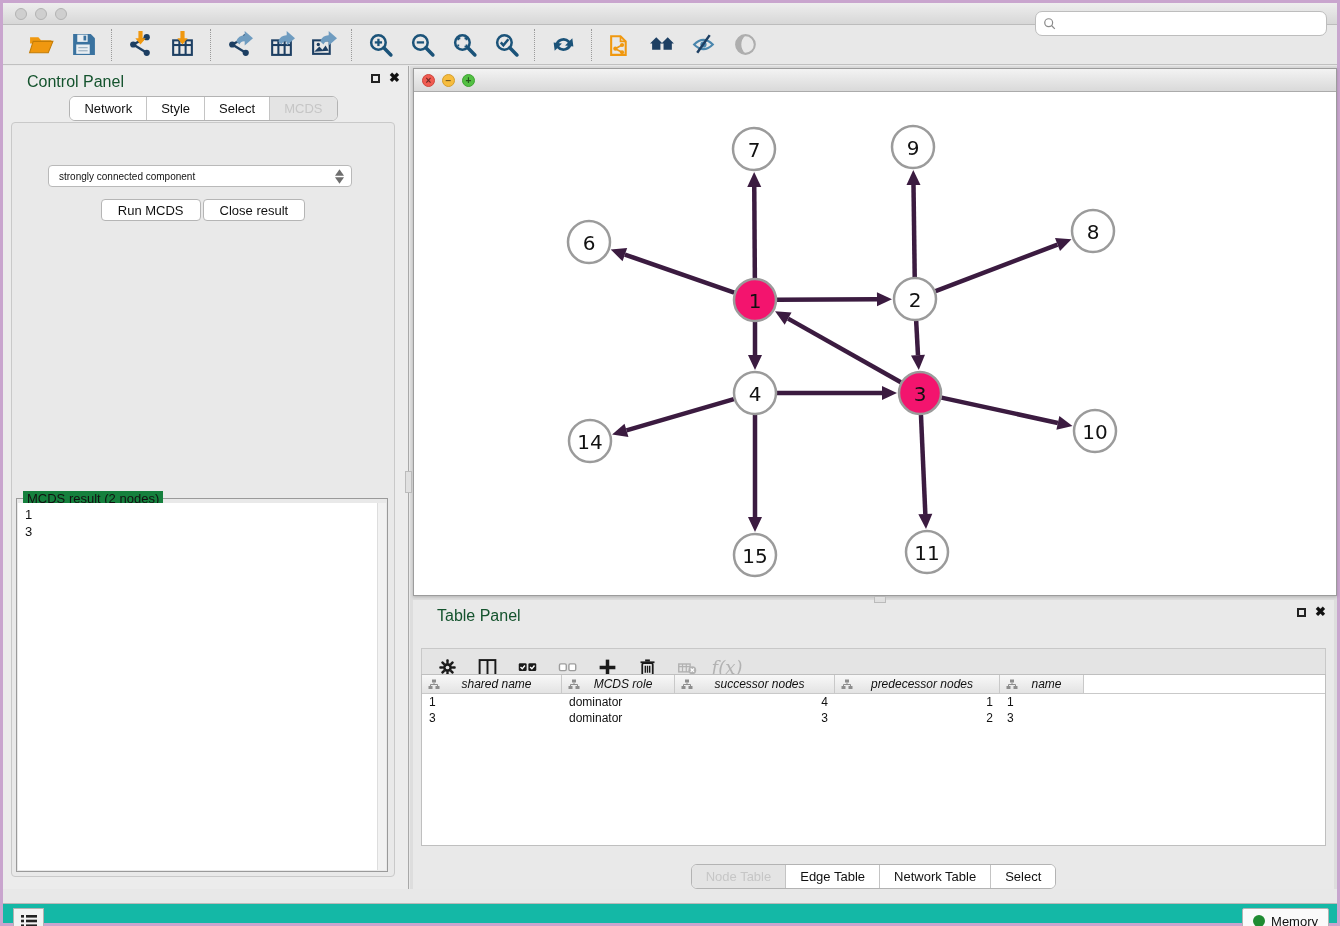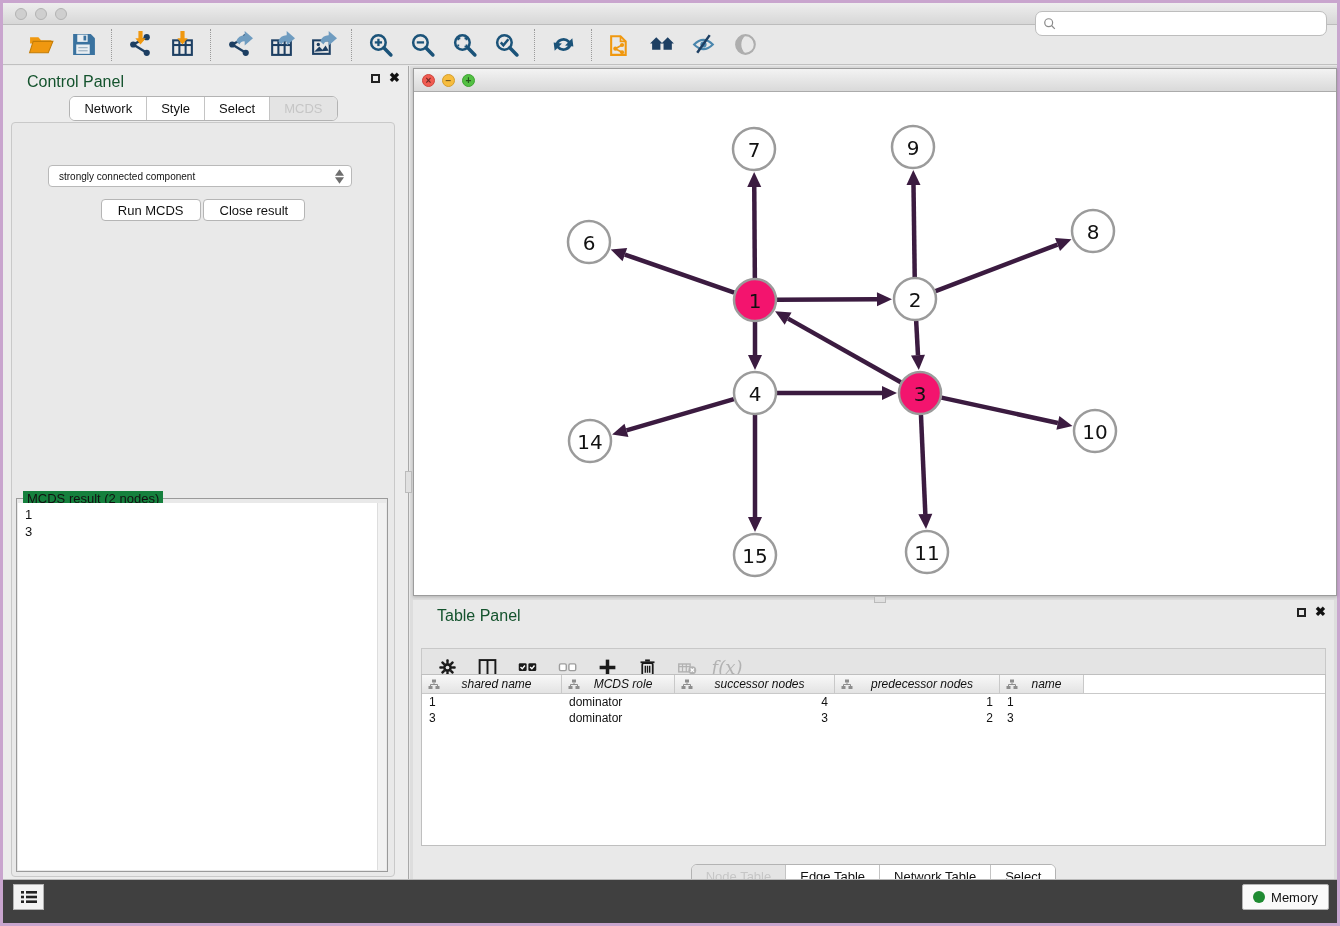--- a/index.html
+++ b/index.html
@@ -84,21 +84,21 @@
   .fx-ic { font-family:"DejaVu Serif", serif; font-style:italic; font-size:18px; color:#b2b2b2; }
   .tp-table { position:absolute; left:8px; right:8px; top:74px; height:172px; background:#fff;
     border:1px solid #bfbfbf; overflow:hidden; }
   .tbl-head { display:flex; height:19px; border-bottom:1px solid #c9c9c9; }
   .th-cell { background:linear-gradient(#f8f8f8,#e3e3e3); border-right:1px solid #c9c9c9;
     display:flex; align-items:center; justify-content:center; gap:5px; font-size:12px; color:#111; cursor:pointer; position:relative;font-style:italic; }
   .th-cell svg { position:absolute; left:6px; width:12px; height:11px; }
   .tbl-row { display:flex; height:16px; font-size:12px; color:#111; cursor:default; }
   .td-cell { padding:1px 7px; white-space:nowrap; overflow:hidden; }
   .tp-tabs { position:absolute; left:0; right:0; top:264px; display:flex; justify-content:center; }
-  .statusbar { position:absolute; left:0; bottom:0; right:0; height:44px; background:#404040; border-top:1px solid #b9b9b9;padding-left:17px; }
+  .statusbar { position:absolute; left:0; bottom:0; right:0; height:20px; background:#14b8a6; border-top:1px solid #b9b9b9;padding-left:17px; }
   .list-btn { position:absolute; left:10px; top:4px; width:31px; height:26px; background:#f2f2f2;
     border:1px solid #b3b3b3; display:flex; align-items:center; justify-content:center; cursor:pointer; }
   .memory-btn { position:absolute; right:8px; top:4px; height:26px; background:#fafafa; border:1px solid #b3b3b3;
     border-radius:2px; display:flex; align-items:center; gap:6px; padding:0 10px; font-size:13px; color:#111; cursor:pointer; }
   .memory-dot { width:12px; height:12px; border-radius:50%; background:#1f8b32; }
 
   .v-grip { position:absolute; right:-4px; top:405px; width:7px; height:22px; background:#e0e0e0;
     border:1px solid #bbb; z-index:5; cursor:col-resize; }
   .h-grip { position:absolute; left:50%; top:-4px; width:12px; height:7px; background:#e0e0e0;
     border:1px solid #bbb; cursor:row-resize; }

